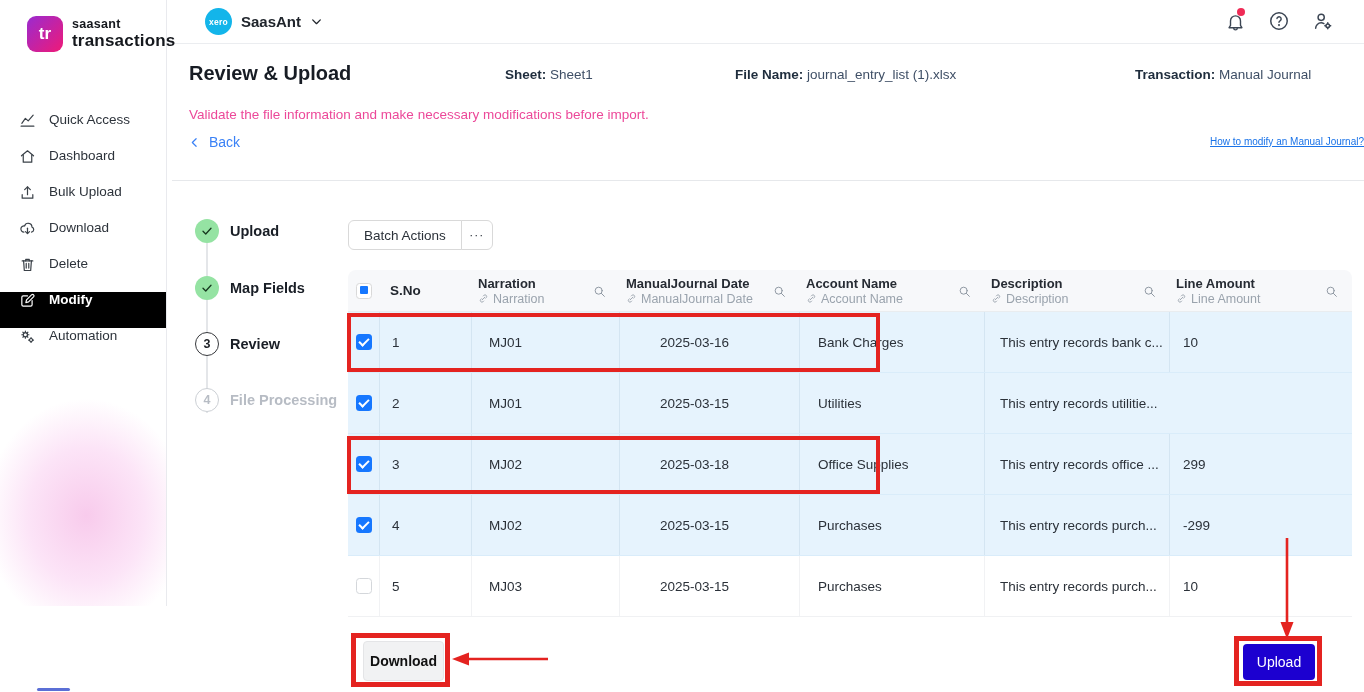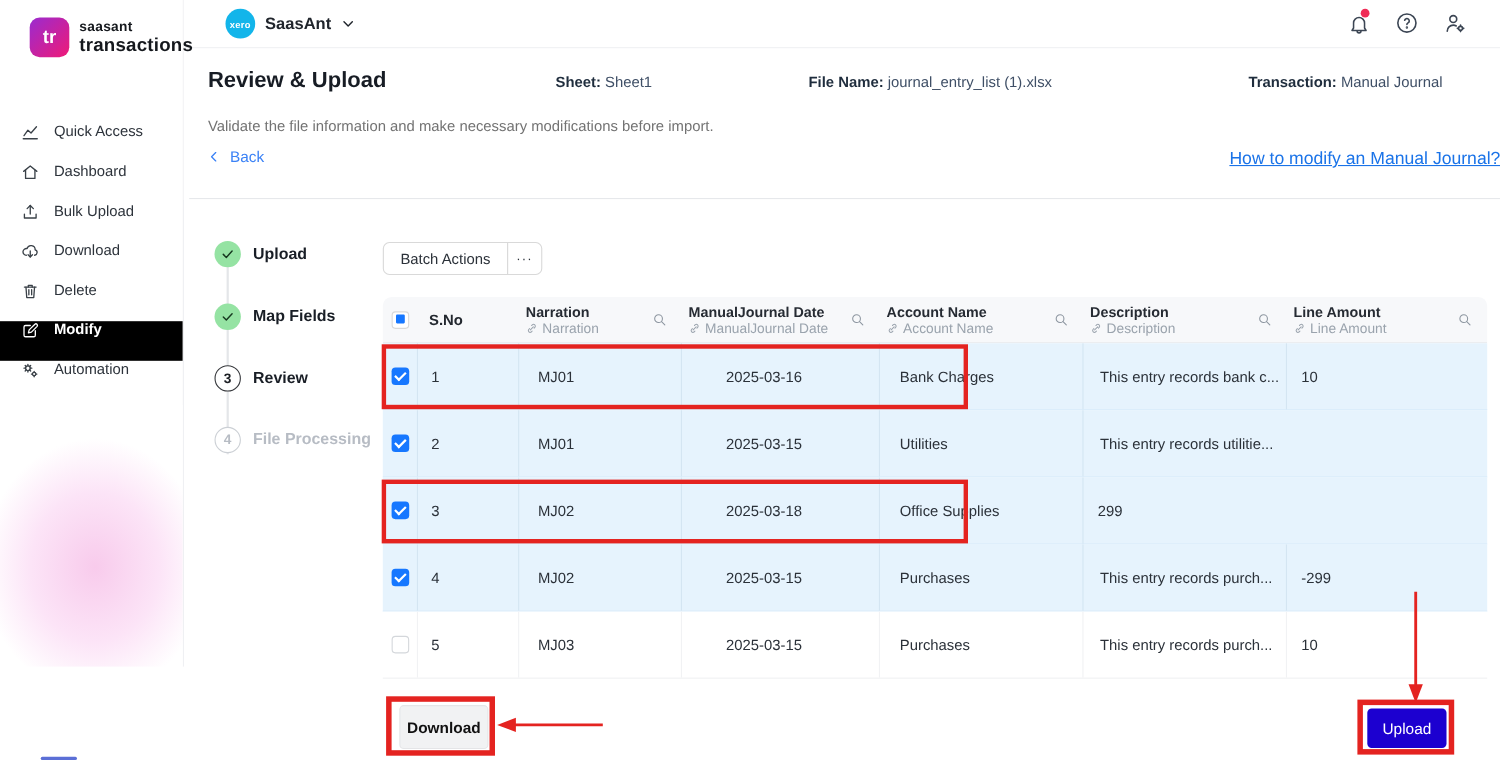--- a/index.html
+++ b/index.html
@@ -40,25 +40,25 @@
   .bell-dot { position:absolute; right:3px; top:0; width:8px; height:8px; border-radius:50%; background:#ef2b56; }
 
   
   .page-head { position:absolute; left:167px; top:44px; width:1197px; height:138px; background:#fff; }
   .page-title { position:absolute; left:22px; top:18px; font-size:20px; font-weight:700; color:#171c24; }
   .meta { position:absolute; top:23px; font-size:13.5px; color:#3f4f66; }
   .meta b { color:#1f2d3d; font-weight:700; }
   .meta.sheet { left:338px; }
   .meta.file  { left:568px; }
   .meta.txn   { left:968px; }
-  .subtitle { position:absolute; left:22px; top:63px; font-size:13.5px; color:#737373; }
+  .subtitle { position:absolute; left:22px; top:63px; font-size:13.5px; color:#ec4899; }
   .back-link { position:absolute; left:21px; top:90px; display:flex; align-items:center; gap:8px;
                color:#3b82f6; font-size:14px; cursor:pointer; }
   .back-link svg { width:13px; height:13px; stroke:#3b82f6; stroke-width:2.2; fill:none; stroke-linecap:round; stroke-linejoin:round; }
-  .help-link { position:absolute; right:0; top:92px; color:#1a73e8; font-size:16px;
+  .help-link { position:absolute; right:0; top:92px; color:#1a73e8; font-size:10px;
                text-decoration:underline; cursor:pointer; }
   .head-divider { position:absolute; left:5px; top:136px; width:1192px; height:1px; background:#e6e8eb; }
 
   
   .stepper { position:absolute; left:195px; top:219px; width:150px; z-index:1; }
   .step-line { position:absolute; left:11px; top:22px; width:1.5px; height:378px; height:172px; background:#e4e6e9; }
   .step { position:absolute; left:0; display:flex; align-items:center; gap:11px; }
   .step-c { width:24px; height:24px; border-radius:50%; display:flex; align-items:center; justify-content:center;
             font-size:12.5px; font-weight:700; background:#fff; z-index:1; }
   .step.done .step-c { background:#95e3a3; }
@@ -417,20 +417,21 @@
       <div class="td c-desc cell-text">This entry records utilitie...</div>
     </div>
     <div class="tr sel">
       <div class="td c-cb">
           <span class="cb checked"></span>
         </div>
       <div class="td c-sno cell-text">3</div>
       <div class="td c-narr cell-text">MJ02</div>
       <div class="td c-date cell-text">2025-03-18</div>
       <div class="td c-acct cell-text">Office Supplies</div>
+      <div class="td c-desc cell-text">This entry records office ...</div>
       <div class="td c-amt cell-text">299</div>
     </div>
     <div class="tr sel">
       <div class="td c-cb">
           <span class="cb checked"></span>
         </div>
       <div class="td c-sno cell-text">4</div>
       <div class="td c-narr cell-text">MJ02</div>
       <div class="td c-date cell-text">2025-03-15</div>
       <div class="td c-acct cell-text">Purchases</div>

